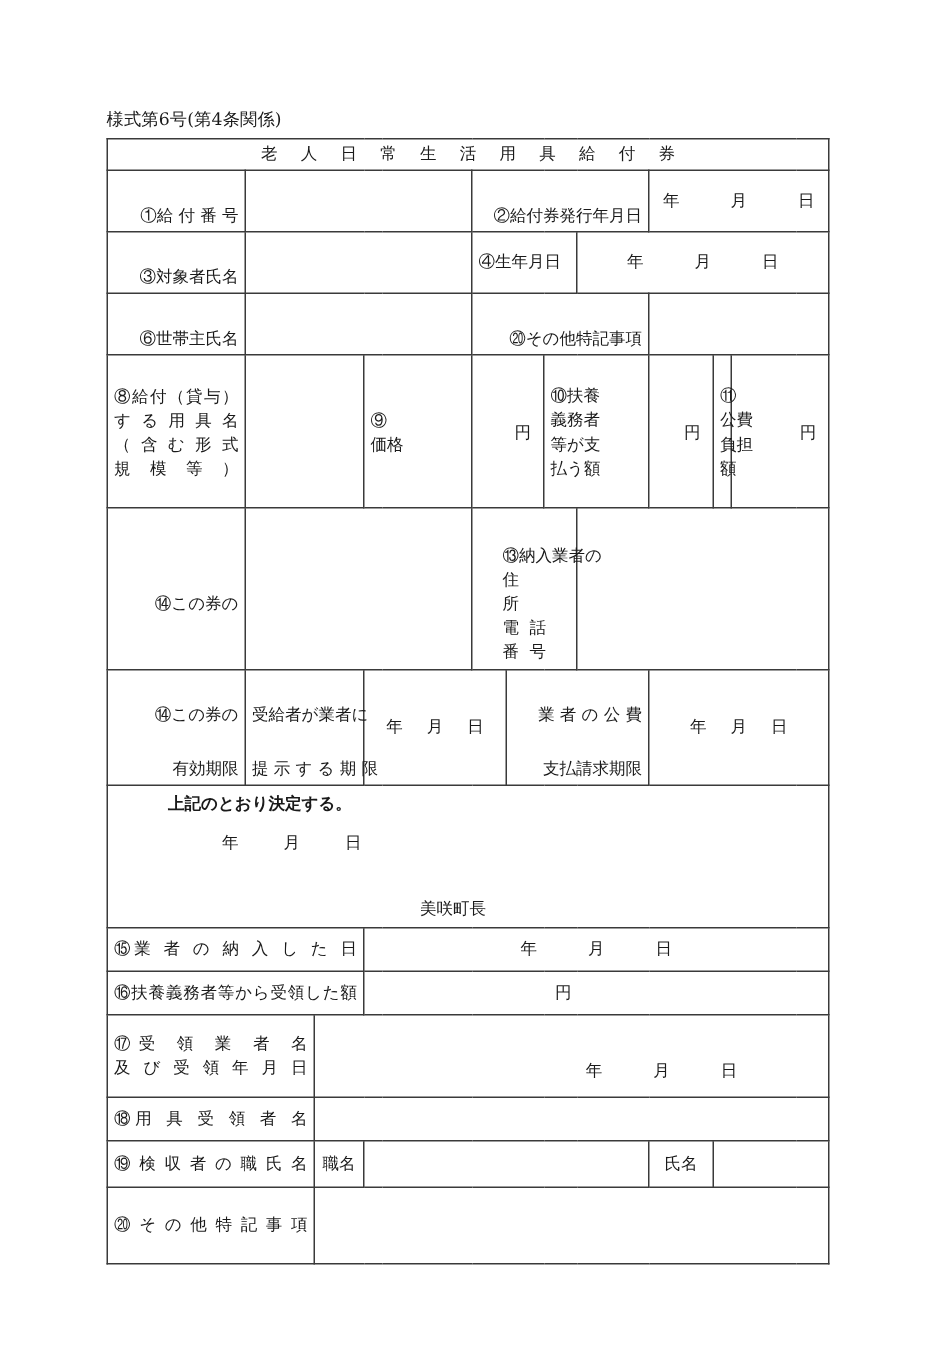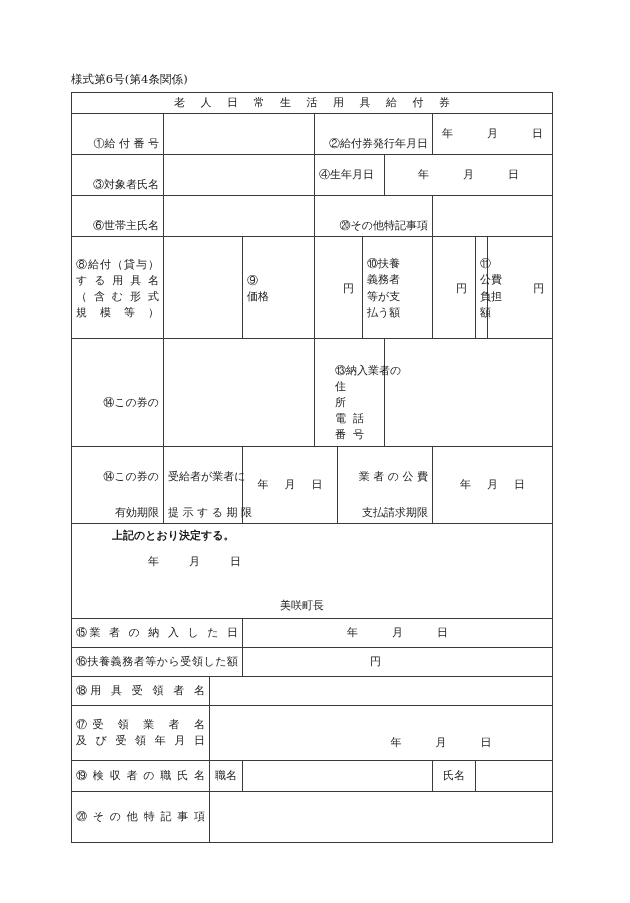--- a/index.html
+++ b/index.html
@@ -300,39 +300,39 @@
     <tr>
       <td class="lbl" colspan="3" style="height:24px">
         <span class="spread">⑯扶養義務者等から受領した額</span>
       </td>
       <td colspan="11">
         <span class="c" style="display:block; padding-right:44px;">円</span>
       </td>
     </tr>
 
     <tr>
-      <td class="lbl" colspan="2" style="height:24px">
-        <span class="spread">⑱用 具 受 領 者 名</span>
-      </td>
-      <td colspan="12">&nbsp;</td>
-    </tr>
-
-    <tr>
       <td class="lbl vmid" colspan="2" style="height:50px">
         <span class="spread">⑰受 領 業 者 名</span>
         <span class="spread">及び受領年月日</span>
       </td>
       <td colspan="12" class="vmid" style="padding-top:22px">
         <span class="ymd ymd-wide" style="padding-left:120px">
           <span class="y">年</span><span class="m">月</span><span class="d">日</span>
         </span>
       </td>
     </tr>
 
     <tr>
+      <td class="lbl" colspan="2" style="height:24px">
+        <span class="spread">⑱用 具 受 領 者 名</span>
+      </td>
+      <td colspan="12">&nbsp;</td>
+    </tr>
+
+    <tr>
       <td class="lbl" colspan="2" style="height:26px">
         <span class="spread">⑲検収者の職氏名</span>
       </td>
       <td class="lbl c">
         <span class="line">職名</span>
       </td>
       <td colspan="6">&nbsp;</td>
       <td class="lbl c" colspan="2">
         <span class="line">氏名</span>
       </td>

